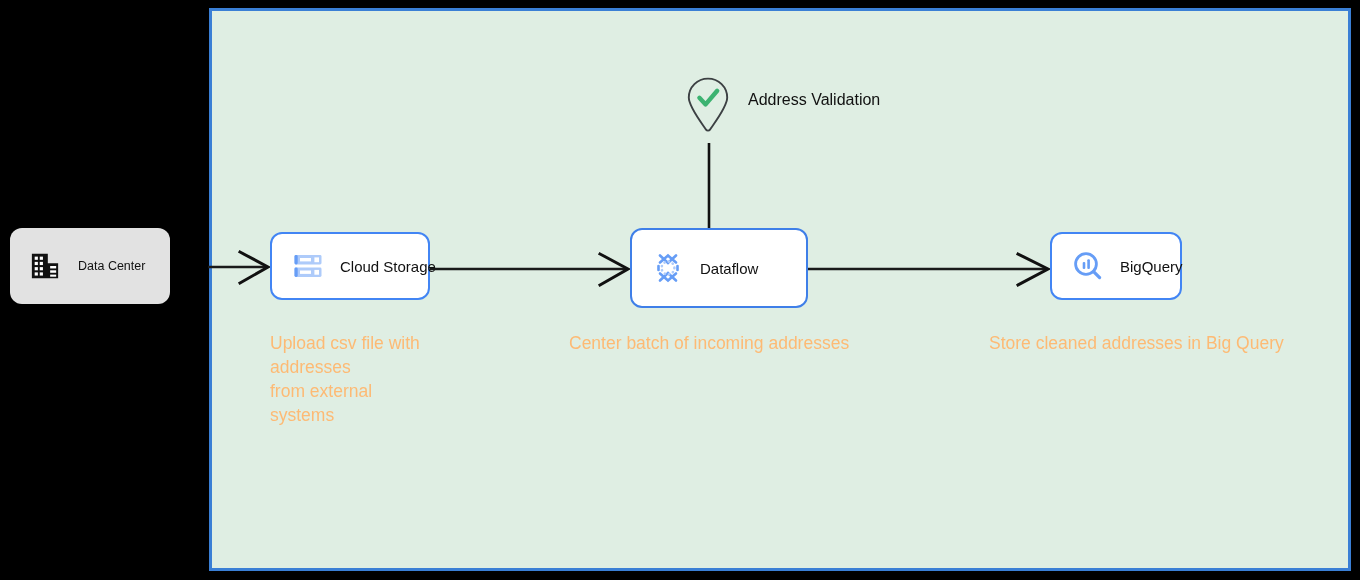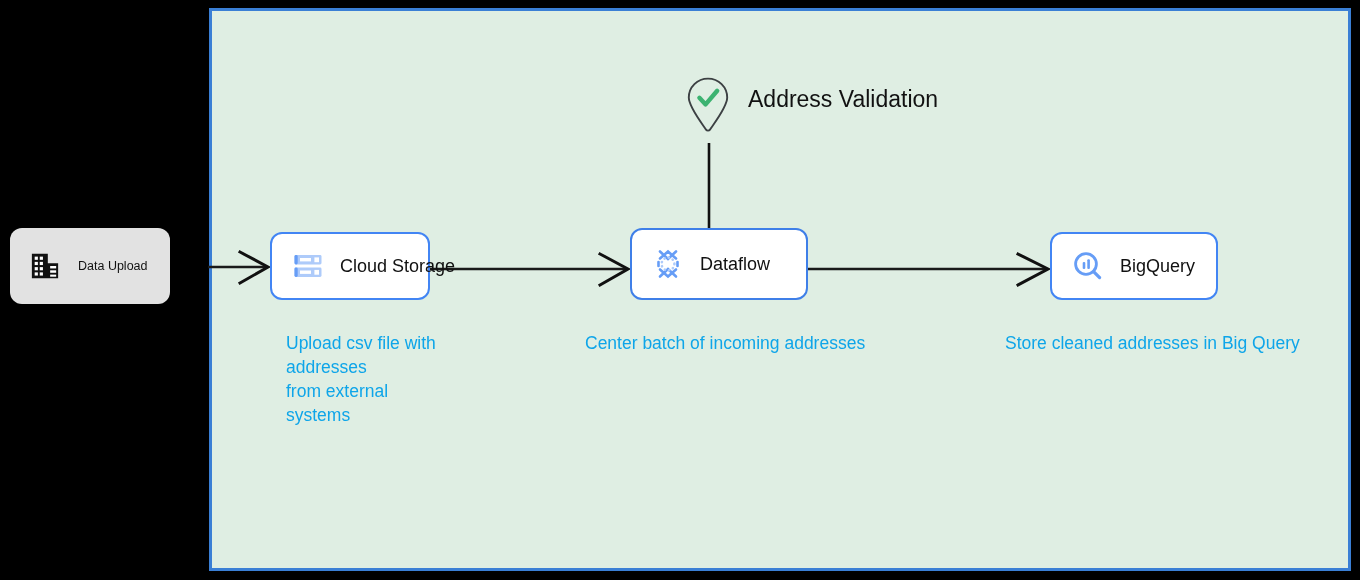--- a/index.html
+++ b/index.html
@@ -80,54 +80,53 @@
     border-width: 2.5px;
     border-color: #3f7fe8;
   }
   .svc-node .svc-icon {
     width: 32px;
     height: 32px;
     flex: 0 0 auto;
   }
   .svc-node .svc-label {
     margin-left: 16px;
-    font-size: 18px;
+    font-size: 15px;
     color: #111111;
     white-space: nowrap;
   }
 
   #node-cloud-storage { left: 270px; top: 232px; width: 160px; height: 68px; }
-  #node-dataflow      { left: 630px; top: 228px; width: 178px; height: 72px; }
-  #node-bigquery      { left: 1050px; top: 232px; width: 168px; height: 68px; }
+  #node-dataflow      { left: 630px; top: 228px; width: 178px; height: 80px; }
+  #node-bigquery      { left: 1050px; top: 232px; width: 132px; height: 68px; }
 
   
   .pin-node {
     position: absolute;
     left: 684px;
     top: 76px;
     width: 48px;
     height: 60px;
   }
   .api-label {
     position: absolute;
     left: 748px;
     top: 88px;
-    font-size: 23px;
+    font-size: 16px;
     line-height: 23px;
     color: #111111;
     width: 200px;
   }
 
   
   .caption {
     position: absolute;
     font-size: 17.5px;
     line-height: 24px;
-    color: #0ea5e9;
-    margin-left: 16px;
+    color: #fdba74;
   }
   #caption-storage  { left: 270px; top: 331px; width: 200px; }
   #caption-dataflow { left: 569px; top: 331px; width: 400px; white-space: nowrap; }
   #caption-bigquery { left: 989px; top: 331px; width: 400px; white-space: nowrap; }
 
   
   .edges {
     position: absolute;
     left: 0; top: 0;
     width: 1360px;
@@ -171,21 +170,21 @@
       <rect x="5" y="11.6" width="3.4" height="3.4" fill="#ffffff"></rect>
       <rect x="10.4" y="11.6" width="3.4" height="3.4" fill="#ffffff"></rect>
       <rect x="5" y="17.2" width="3.4" height="3.4" fill="#ffffff"></rect>
       <rect x="10.4" y="17.2" width="3.4" height="3.4" fill="#ffffff"></rect>
       <rect x="5" y="22.8" width="3.4" height="3.4" fill="#ffffff"></rect>
       <rect x="10.4" y="22.8" width="3.4" height="3.4" fill="#ffffff"></rect>
       <rect x="21.5" y="16" width="6.4" height="2.6" fill="#ffffff"></rect>
       <rect x="21.5" y="20.6" width="6.4" height="2.6" fill="#ffffff"></rect>
       <rect x="21.5" y="25.2" width="6.4" height="2.2" fill="#ffffff"></rect>
     </svg>
-    <span class="dc-label">Data Upload</span>
+    <span class="dc-label">Data Center</span>
   </div>
 
   <div class="svc-node" id="node-cloud-storage">
     <svg class="svc-icon" viewBox="0 0 32 32">
       <rect x="2.5" y="5" width="27" height="9.5" rx="1.4" fill="#aecbfa"></rect>
       <rect x="2.5" y="17.5" width="27" height="9.5" rx="1.4" fill="#aecbfa"></rect>
       <rect x="2.5" y="5" width="3.2" height="9.5" rx="1.4" fill="#669df6"></rect>
       <rect x="2.5" y="17.5" width="3.2" height="9.5" rx="1.4" fill="#669df6"></rect>
       <rect x="8" y="8" width="11" height="3.4" fill="#ffffff"></rect>
       <rect x="8" y="20.5" width="11" height="3.4" fill="#ffffff"></rect>

